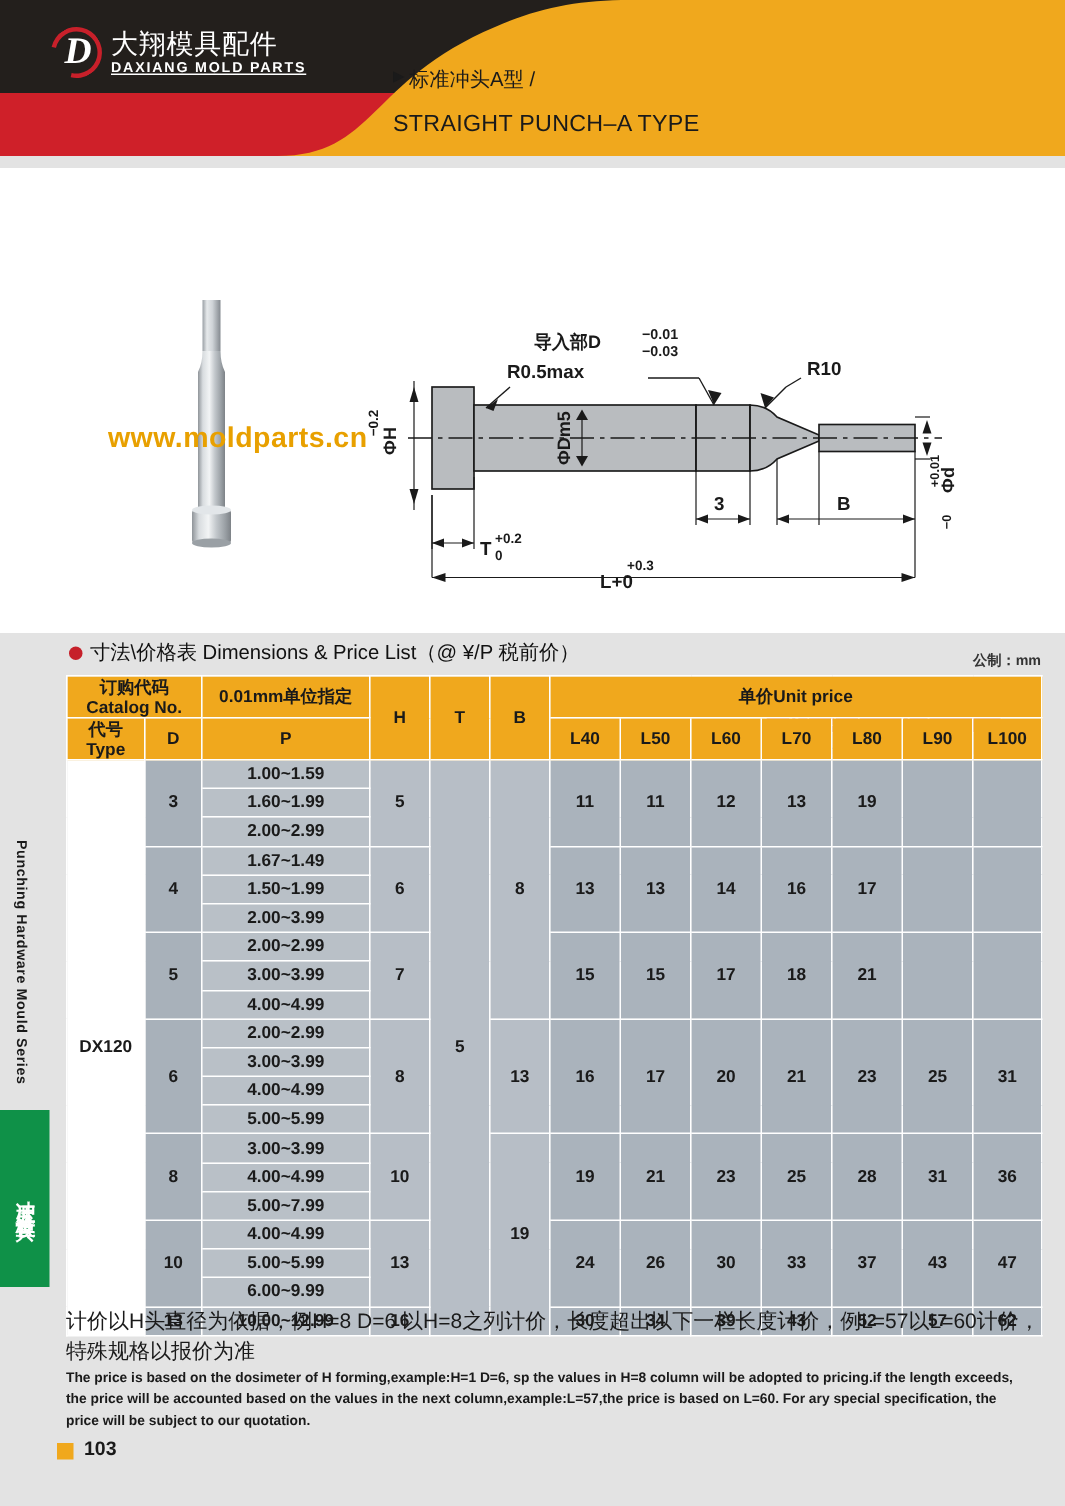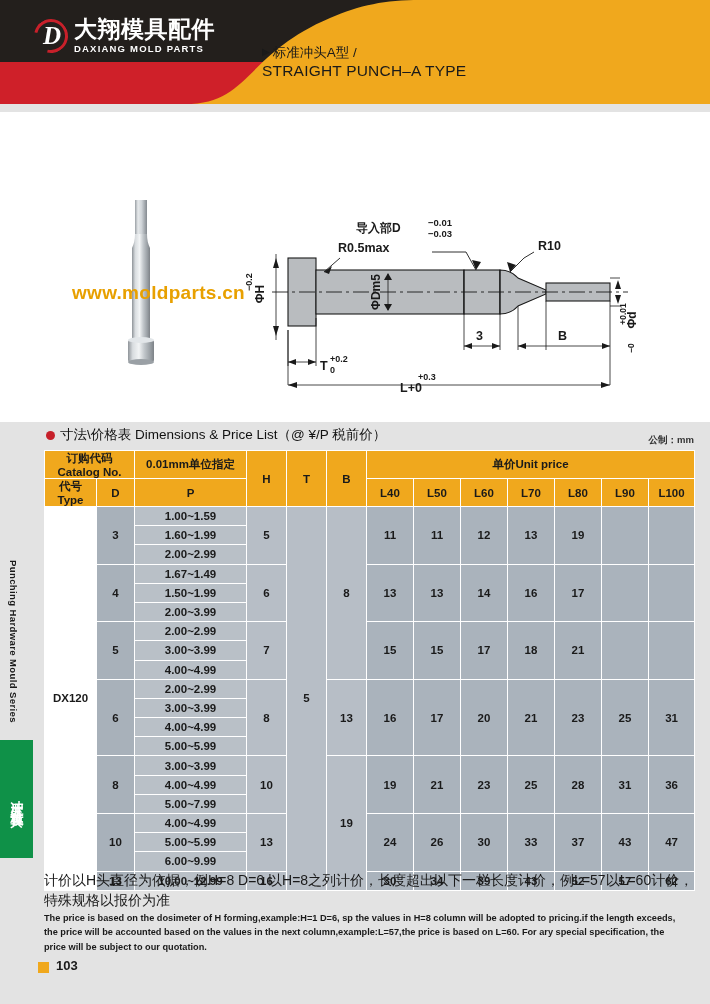--- a/index.html
+++ b/index.html
@@ -21,27 +21,27 @@
   .logo-mark { position: relative; width: 34px; height: 34px; }
   .logo-mark .ring {
     position: absolute; inset: 0; border-radius: 50%;
     border: 3.5px solid #c8202a; border-left-color: transparent; transform: rotate(-32deg);
   }
   .logo-mark .d {
     position: absolute; left: 9px; top: 4px; font-size: 25px; font-style: italic;
     font-weight: bold; color: #ffffff; font-family: "Liberation Serif", serif; line-height: 1;
   }
   .logo-txt { display: flex; flex-direction: column; line-height: 1; }
-  .logo-cn { font-size: 23px; font-weight: bold; color: #ffffff; letter-spacing: 0.5px; }
-  .logo-en { font-size: 9.5px; font-weight: bold; color: #ffffff; letter-spacing: 1.2px; margin-top: 3px; }
+  .logo-cn { font-size: 18px; font-weight: normal; color: #ffffff; letter-spacing: 0.5px; }
+  .logo-en { font-size: 9.5px; font-weight: bold; color: #ffffff; letter-spacing: 1.2px; margin-top: 3px; text-decoration: underline; }
 
   .title-block { position: absolute; left: 262px; top: 44px; color: #1a1a1a; line-height: 1.28; }
   .title-cn { font-size: 13.5px; font-weight: normal; display: flex; align-items: center; }
   .title-cn .arrow { font-size: 10px; margin-right: 3px; }
-  .title-en { font-size: 15.5px; letter-spacing: 0.2px; margin-top: 0; }
+  .title-en { font-size: 15.5px; letter-spacing: 0.2px; margin-top: 12px; }
 
   
   .draw-area { position: absolute; left: 0; top: 112px; width: 710px; height: 310px; background: #fff; }
 
   .photo { position: absolute; left: 118px; top: 88px; width: 46px; height: 168px; }
   .watermark {
     position: absolute; left: 72px; top: 170px;
     font-size: 19px; font-weight: bold; color: #e8a000;
     font-family: "Liberation Sans", sans-serif; letter-spacing: 0.3px; text-align: right;
   }

